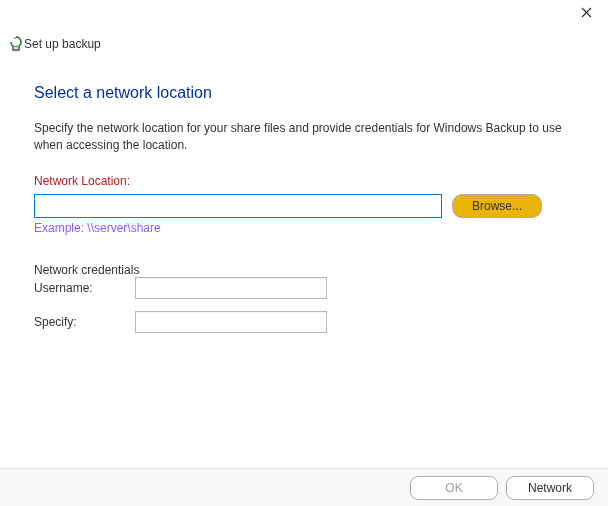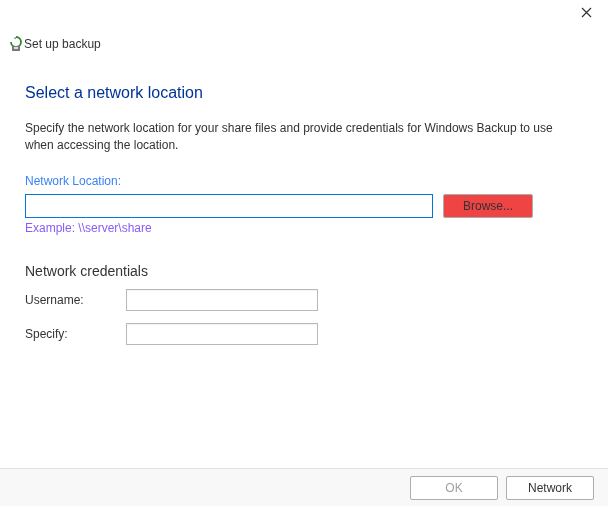--- a/index.html
+++ b/index.html
@@ -42,74 +42,73 @@
       height: 16px;
       display: flex;
       align-items: center;
       justify-content: center;
     }
     .header-title {
       font-size: 12px;
       color: #333;
     }
     .content {
-      padding: 24px 34px 10px 25px;
+      padding: 24px 34px 10px 34px;
     }
     .page-title {
       color: #003399;
       font-size: 16px;
       font-weight: normal;
       margin-bottom: 18px;
     }
     .description {
       font-size: 12px;
       color: #333;
       line-height: 1.4;
       margin-bottom: 20px;
     }
     .field-label {
       font-size: 12px;
-      color: #3b82f6;
+      color: #b91c1c;
       margin-bottom: 6px;
     }
     .location-row {
       display: flex;
       align-items: center;
       gap: 10px;
       margin-bottom: 3px;
     }
     .location-input {
       flex: 0 0 408px;
       height: 24px;
       border: 1px solid #0078d7;
       padding: 2px 5px;
       font-size: 12px;
       font-family: inherit;
       outline: none;
     }
     .browse-btn {
       width: 90px;
       height: 24px;
-      background: #ef4444;
+      background: #eab308;
       border: 1px solid #adadad;
-      border-radius: 2px;
+      border-radius: 10px;
       font-size: 12px;
       font-family: inherit;
       cursor: pointer;
       color: #333;
     }
     .example-text {
       font-size: 12px;
       color: #8b5cf6;
       margin-bottom: 28px;
     }
     .section-label {
-      font-size: 14px;
-      color: #333;
-      margin-bottom: 10px;
+      font-size: 12px;
+      color: #333;
     }
     .credentials-desc {
       font-size: 12px;
       color: #333;
       line-height: 1.4;
       margin-bottom: 24px;
     }
     .cred-row {
       display: flex;
       align-items: center;
@@ -142,21 +141,21 @@
       display: flex;
       justify-content: flex-end;
       align-items: center;
       padding-right: 14px;
       gap: 8px;
     }
     .footer-btn {
       width: 88px;
       height: 24px;
       border: 1px solid #adadad;
-      border-radius: 2px;
+      border-radius: 8px;
       background: #fff;
       font-size: 12px;
       font-family: inherit;
       cursor: pointer;
       color: #333;
     }
     .footer-btn.disabled {
       color: #a0a0a0;
       cursor: default;
     }

